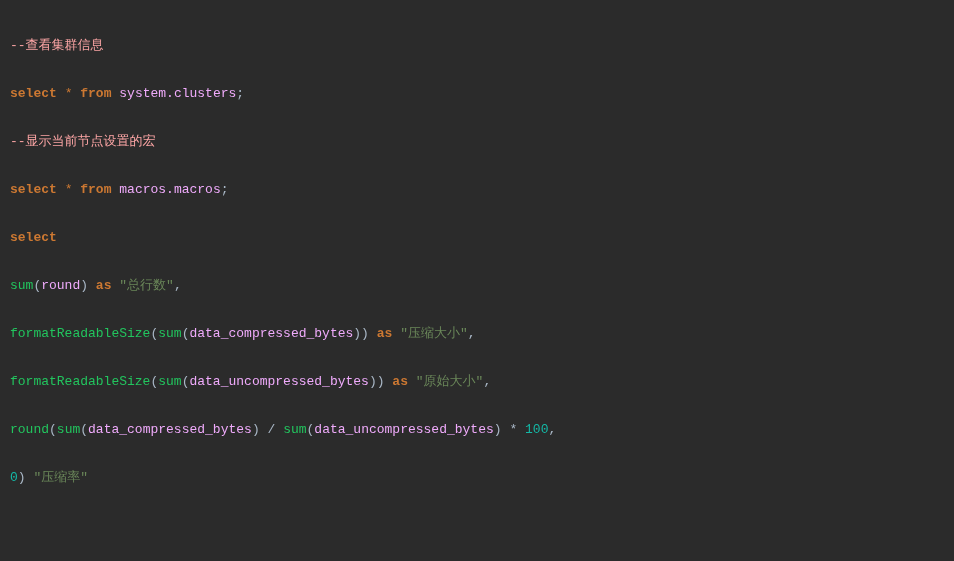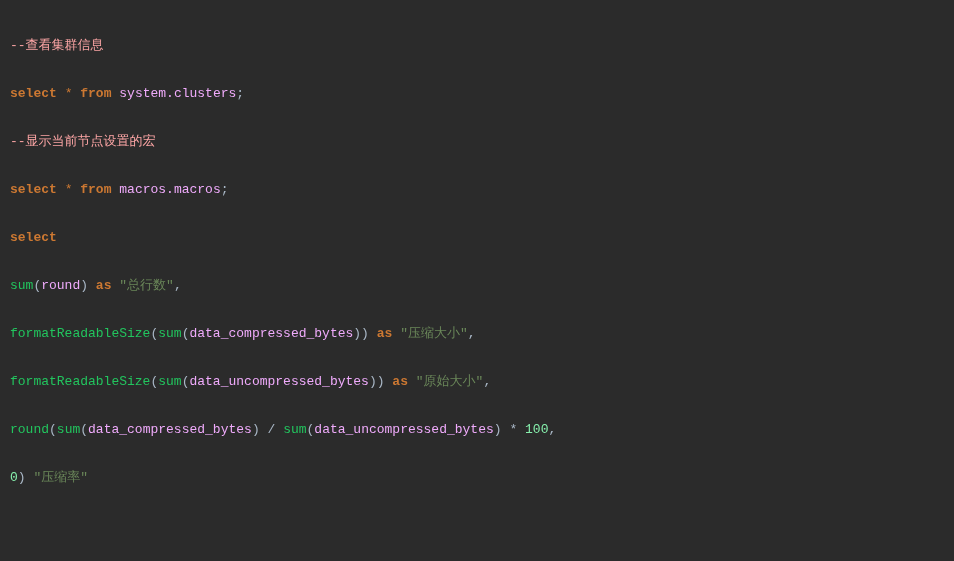--- a/index.html
+++ b/index.html
@@ -37,21 +37,21 @@
     .op {
       color: #a9b7c6;
     }
     .star {
       color: #cc7832;
     }
     .string {
       color: #6a8759;
     }
     .number {
-      color: #86efac;
+      color: #14b8a6;
     }
     .ident {
       color: #f0abfc;
     }
   </style>
 </head>
 <body>
 
 <div class="code-block">
 <div><span class="comment">--查看集群信息</span></div>

